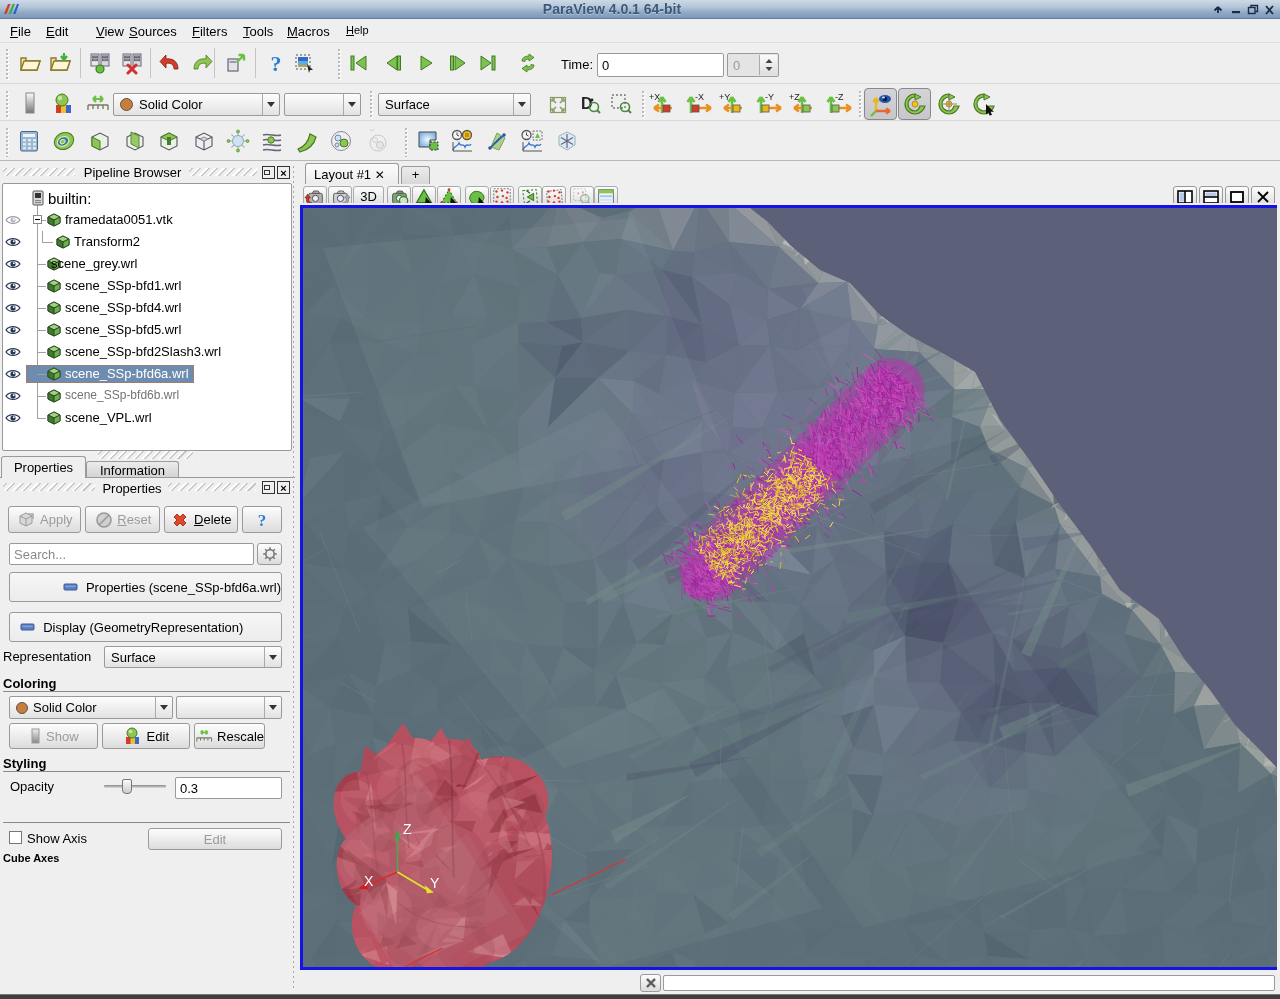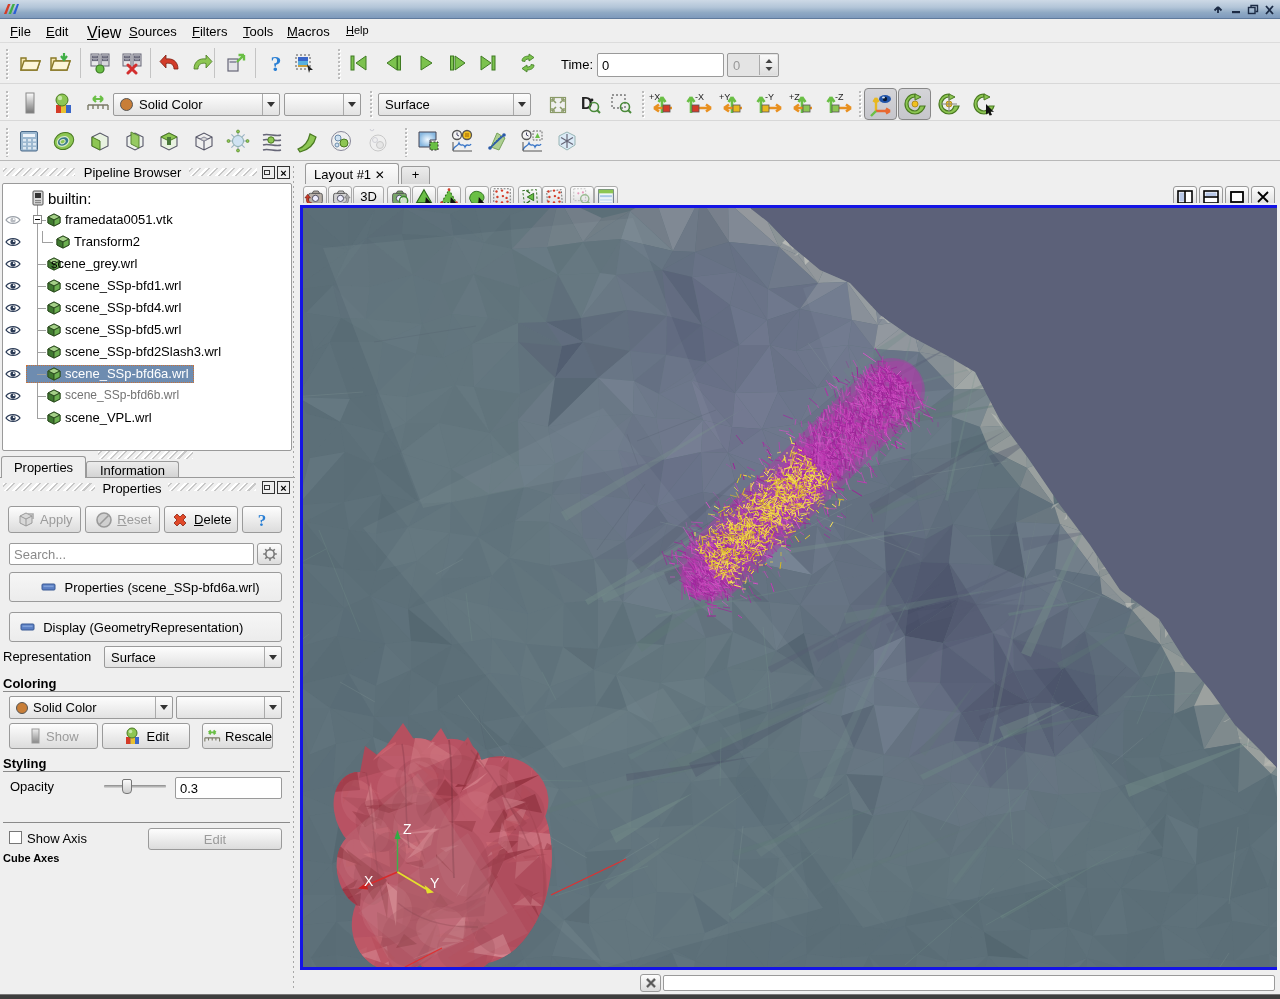--- a/index.html
+++ b/index.html
@@ -18,31 +18,32 @@
 .bold{font-weight:bold}
 .ticon{display:flex;align-items:center;justify-content:center}
 </style></head><body>
 <div id="w">
     <div class="abs" style="left:0;top:0;width:1280px;height:19px;background:linear-gradient(#cdd9e6,#b3c5d8 40%,#8fa9c4 70%,#7e9abc);border-bottom:1px solid #5f7a9c"></div>
     <div class="abs" style="left:3px;top:3px"><svg width="16" height="12" viewBox="0 0 16 12" xmlns="http://www.w3.org/2000/svg">
         <path d="M1 11 L5 1 L7.5 1 L3.5 11 Z" fill="#d43c28"></path>
         <path d="M5.5 11 L9.5 1 L12 1 L8 11 Z" fill="#3fae46"></path>
         <path d="M10 11 L14 1 L16 1 L12.5 11 Z" fill="#2a5fd4"></path>
       </svg></div>
+    <div class="abs bold" style="left:0;width:1224px;top:1px;text-align:center;font-size:14px;color:#3d5878;text-shadow:0 1px 0 rgba(255,255,255,0.35)">ParaView 4.0.1 64-bit</div>
     <div class="abs" style="left:1212px;top:3px;width:64px;height:13px;color:#1c2b45"><svg width="64" height="13" viewBox="0 0 64 13" xmlns="http://www.w3.org/2000/svg">
         <path d="M6 10 L6 4 M6 4 L2.5 7.5 M6 4 L9.5 7.5" stroke="#1c2b45" stroke-width="1.8" fill="none"></path>
         <rect x="20" y="8" width="8" height="2.2" fill="#1c2b45"></rect>
         <rect x="36.5" y="4.5" width="6.5" height="6" fill="none" stroke="#1c2b45" stroke-width="1.4"></rect>
         <path d="M39 4.5 L39 2.5 L45.5 2.5 L45.5 8.5 L43.5 8.5" stroke="#1c2b45" stroke-width="1.4" fill="none"></path>
         <path d="M54 3 L61 11 M61 3 L54 11" stroke="#1c2b45" stroke-width="1.8"></path>
       </svg></div>
     <div class="abs" style="left:0;top:20px;width:1280px;height:23px;background:#efefef;border-bottom:1px solid #dcdcdc"></div>
     <div class="abs" style="left:10px;top:24px;font-size:13px"><u>F</u>ile</div>
     <div class="abs" style="left:46px;top:24px;font-size:13px"><u>E</u>dit</div>
-    <div class="abs" style="left:87px;top:24px;font-size:16px"><u>V</u>iew</div>
+    <div class="abs" style="left:96px;top:24px;font-size:13px"><u>V</u>iew</div>
     <div class="abs" style="left:129px;top:24px;font-size:13px"><u>S</u>ources</div>
     <div class="abs" style="left:192px;top:24px;font-size:13px"><u>F</u>ilters</div>
     <div class="abs" style="left:243px;top:24px;font-size:13px"><u>T</u>ools</div>
     <div class="abs" style="left:287px;top:24px;font-size:13px"><u>M</u>acros</div>
     <div class="abs" style="left:346px;top:24px;font-size:11px"><u>H</u>elp</div>
     <div class="abs" style="left:0;top:43px;width:1280px;height:41px;background:#efefef;border-bottom:1px solid #d8d8d8"></div>
     <div class="handle" style="left:5px;top:48px;height:32px"></div>
     <div class="abs ticon" style="left:18px;top:51px;width:24px;height:24px">
       <svg width="24" height="24" viewBox="0 0 24 24" xmlns="http://www.w3.org/2000/svg">
         <path d="M3 7 L3 19 L19 19 L22 10 L8 10 L8 7 Z" fill="#f7e8b0" stroke="#8a7a28" stroke-width="1.4"></path>
@@ -630,21 +631,21 @@
     </div>
     <div class="tfield" style="left:9px;top:543px;width:245px;height:22px;color:#8a8a8a">Search...</div>
     <div class="gbtn" style="left:257px;top:543px;width:25px;height:22px">
       <svg width="18" height="18" viewBox="0 0 18 18" xmlns="http://www.w3.org/2000/svg">
         <g fill="none" stroke="#777" stroke-width="1.6">
           <circle cx="9" cy="9" r="4.2"></circle>
           <path d="M9 2.2 L9 4.8 M9 13.2 L9 15.8 M2.2 9 L4.8 9 M13.2 9 L15.8 9 M4.2 4.2 L6 6 M13.8 4.2 L12 6 M4.2 13.8 L6 12 M13.8 13.8 L12 12"></path>
         </g>
       </svg>
     </div>
-    <div class="gbtn" style="left:9px;top:572px;width:273px;height:30px;justify-content:center;padding-left:10px;background:linear-gradient(#f6f6f6,#ececec)"><svg width="16" height="10" viewBox="0 0 16 10" xmlns="http://www.w3.org/2000/svg">
+    <div class="gbtn" style="left:9px;top:572px;width:273px;height:30px;justify-content:flex-end;padding-left:10px;background:linear-gradient(#f6f6f6,#ececec)"><svg width="16" height="10" viewBox="0 0 16 10" xmlns="http://www.w3.org/2000/svg">
         <rect x="1" y="2" width="13" height="6" rx="1" fill="#5b7fc4" stroke="#3a5a94"></rect>
         <rect x="2.5" y="3.5" width="10" height="1.6" fill="#7fa0d8"></rect>
       </svg>&nbsp;&nbsp;Properties (scene_SSp-bfd6a.wrl)</div>
     <div class="gbtn" style="left:9px;top:612px;width:273px;height:30px;justify-content:flex-start;padding-left:10px;background:linear-gradient(#f6f6f6,#ececec)"><svg width="16" height="10" viewBox="0 0 16 10" xmlns="http://www.w3.org/2000/svg">
         <rect x="1" y="2" width="13" height="6" rx="1" fill="#5b7fc4" stroke="#3a5a94"></rect>
         <rect x="2.5" y="3.5" width="10" height="1.6" fill="#7fa0d8"></rect>
       </svg>&nbsp;&nbsp;Display (GeometryRepresentation)</div>
     <div class="abs" style="left:3px;top:649px;font-size:13px">Representation</div>
     <div class="combo" style="left:104px;top:646px;width:178px;height:22px">Surface<div class="arr">
         <div class="tri"></div>
@@ -668,21 +669,21 @@
           </linearGradient>
         </defs>
       </svg>&nbsp;Show</div>
     <div class="gbtn" style="left:102px;top:723px;width:88px;height:26px"><svg width="20" height="20" viewBox="0 0 20 20" xmlns="http://www.w3.org/2000/svg">
         <rect x="3" y="11" width="13" height="7" fill="#3a66c8"></rect>
         <rect x="3" y="11" width="4.5" height="7" fill="#d43c28"></rect>
         <rect x="7.5" y="11" width="4.5" height="7" fill="#e8c030"></rect>
         <circle cx="9" cy="7" r="5" fill="#8dc653" stroke="#4a7a22"></circle>
         <circle cx="7.5" cy="5.5" r="1.8" fill="#c6e6a8"></circle>
       </svg>&nbsp;Edit</div>
-    <div class="gbtn" style="left:202px;top:723px;width:71px;height:26px"><svg width="20" height="20" viewBox="0 0 20 20" xmlns="http://www.w3.org/2000/svg">
+    <div class="gbtn" style="left:194px;top:723px;width:71px;height:26px"><svg width="20" height="20" viewBox="0 0 20 20" xmlns="http://www.w3.org/2000/svg">
         <path d="M2 12 L18 12 M2 12 L2 16 M6 12 L6 15 M10 12 L10 15 M14 12 L14 15 M18 12 L18 16" stroke="#7a7a66" stroke-width="1.2" fill="none"></path>
         <path d="M6 6 L14 6 M6 6 L8.5 3.8 M6 6 L8.5 8.2 M14 6 L11.5 3.8 M14 6 L11.5 8.2" stroke="#6abf45" stroke-width="1.8" fill="none"></path>
       </svg>&nbsp;Rescale</div>
     <div class="abs bold" style="left:3px;top:756px;font-size:13px">Styling</div>
     <div class="hrule" style="left:3px;top:771px;width:287px"></div>
     <div class="abs" style="left:10px;top:779px;font-size:13px">Opacity</div>
     <div class="abs" style="left:104px;top:785px;width:62px;height:3px;background:linear-gradient(#888,#ddd);border-radius:1px"></div>
     <div class="abs" style="left:122px;top:779px;width:10px;height:15px;background:linear-gradient(#fafafa,#ccc);border:1px solid #777;border-radius:2px 2px 4px 4px"></div>
     <div class="tfield" style="left:175px;top:777px;width:107px;height:22px">0.3</div>
     <div class="abs bold" style="left:3px;top:852px;font-size:11px">Cube Axes</div>

